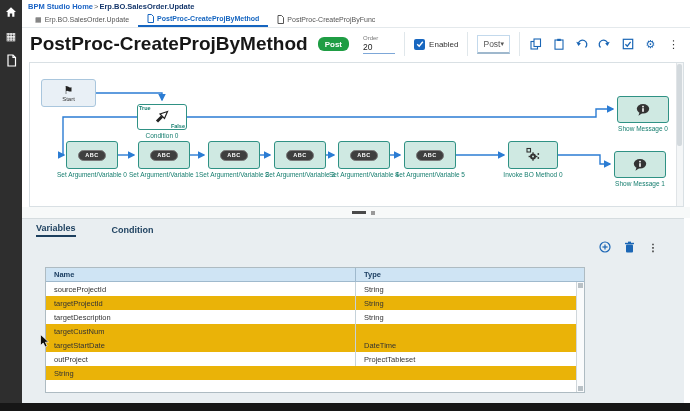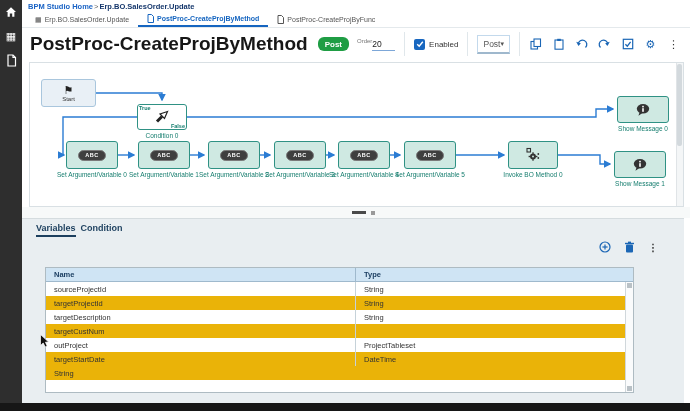--- a/index.html
+++ b/index.html
@@ -24,21 +24,21 @@
   .tabbar { height:15px; display:flex; align-items:flex-end; padding-left:4px; border-bottom:1px solid #e4e9ec; }
   .tab { display:flex; align-items:center; gap:3px; padding:2px 9px 2px 9px; font-size:7px; color:#555; height:15px; }
   .tab svg, .tab .tab-grid { flex:0 0 auto; }
   .tab.active { color:#1565c0; border-bottom:2px solid #1565c0; font-weight:bold; }
   .tab-grid { font-size:7px; color:#555; }
 
   .hdr { height:32px; display:flex; align-items:center; padding-left:8px; }
   .hdr-title { font-size:19px; font-weight:bold; color:#171717; white-space:nowrap; }
   .badge { margin-left:10px; background:#1f9d44; color:#fff; font-size:8px; font-weight:bold;
     padding:2.5px 7px; border-radius:6px; }
-  .order { margin-left:8px; width:105px; display:flex; flex-direction:row; }
+  .order { margin-left:14px; width:105px; display:flex; flex-direction:column; }
   .order-label { font-size:6px; color:#777; }
   .order-input { border:none; border-bottom:1px solid #7da7d8; font-size:8.5px; color:#222;
     width:100%; outline:none; background:transparent; font-family:inherit; padding:1px 0; }
   .vsep { border-left:1px solid #e0e7eb; height:24px; margin:0 9px; }
   .enabled { display:flex; align-items:center; gap:4px; }
   .checkbox { width:11px; height:11px; background:#1867c0; border-radius:2px; display:flex;
     align-items:center; justify-content:center; }
   .enabled-label { font-size:8px; color:#333; }
   .groupsel { width:60px; height:19px; border:1px solid #c3d9ec; border-bottom:2px solid #9fb8cd;
     display:flex; align-items:center; justify-content:space-between; padding:0 5px;
@@ -76,28 +76,28 @@
     border-left:1px solid #e0e4e7; }
   .canvas-thumb { position:absolute; right:1px; top:1px; width:5px; height:82px; background:#d3d9dd; border-radius:2px; }
 
   
   .splitter { position:relative; height:11px; background:#f7f9f9; }
   .split-dash { position:absolute; left:330px; top:4px; width:14px; height:3px; background:#4a4a4a; }
   .split-dot { position:absolute; left:349px; top:4px; width:4px; height:4px; background:#9a9a9a; }
 
   
   .panel { position:relative; width:662px; height:185px; background:#e9eef1; border-top:1px solid #d5dcdf; }
-  .ptabs { position:absolute; left:14px; top:4px; display:flex; gap:5px; }
+  .ptabs { position:absolute; left:14px; top:4px; display:flex; gap:36px;align-items:flex-end; }
   .ptab { font-size:9px; font-weight:bold; color:#1c3f5e; padding-bottom:2px; }
   .ptab.active { border-bottom:2px solid #1c3f5e; }
   .ptools { position:absolute; right:26px; top:22px; display:flex; align-items:center; gap:13px; }
   .ptool { display:flex; align-items:center; justify-content:center; }
   .ptool.txt { font-size:10px; color:#333; font-weight:bold; }
 
-  .grid-table { position:absolute; left:23px; top:48px; width:589px; height:126px;
+  .grid-table { position:absolute; left:23px; top:48px; width:540px; height:126px;
     background:#fff; border:1px solid #aebbc2; }
   .trow { display:flex; height:14px; align-items:center; font-size:7.5px; color:#333; }
   .trow.head { background:#cfe4f4; border-bottom:1px solid #9fb9cd; font-weight:bold; color:#173a5e; }
   .trow.alt { background:#eab308; }
   .trow.sel { background:#fff; box-shadow:inset 0 0 0 1px #8c8c8c; }
   .tcell { padding-left:8px; overflow:hidden; white-space:nowrap; }
   .tcell.name { width:310px; border-right:1px solid #c6d2d9; align-self:stretch; display:flex; align-items:center; }
   .trow.head .tcell.name { border-right:1px solid #9fb9cd; }
   .tcell.type { flex:1; }
   .table-scroll { position:absolute; right:0; top:14px; bottom:0; width:8px; background:#fafbfc;
@@ -362,27 +362,27 @@
         <div class="tcell name">targetProjectId</div>
         <div class="tcell type">String</div>
       </div>
       <div class="trow">
         <div class="tcell name">targetDescription</div>
         <div class="tcell type">String</div>
       </div>
       <div class="trow alt">
         <div class="tcell name">targetCustNum</div>
       </div>
+      <div class="trow alt">
+        <div class="tcell name">targetStartDate</div>
+        <div class="tcell type">DateTime</div>
+      </div>
       <div class="trow">
         <div class="tcell name">outProject</div>
         <div class="tcell type">ProjectTableset</div>
-      </div>
-      <div class="trow alt">
-        <div class="tcell name">targetStartDate</div>
-        <div class="tcell type">DateTime</div>
       </div>
       <div class="trow alt">
         <div class="tcell type">String</div>
       </div>
       <div class="table-scroll">
         <div class="ts-btn ts-up"></div>
         <div class="ts-btn ts-down"></div>
       </div>
     </div>
   </div>

